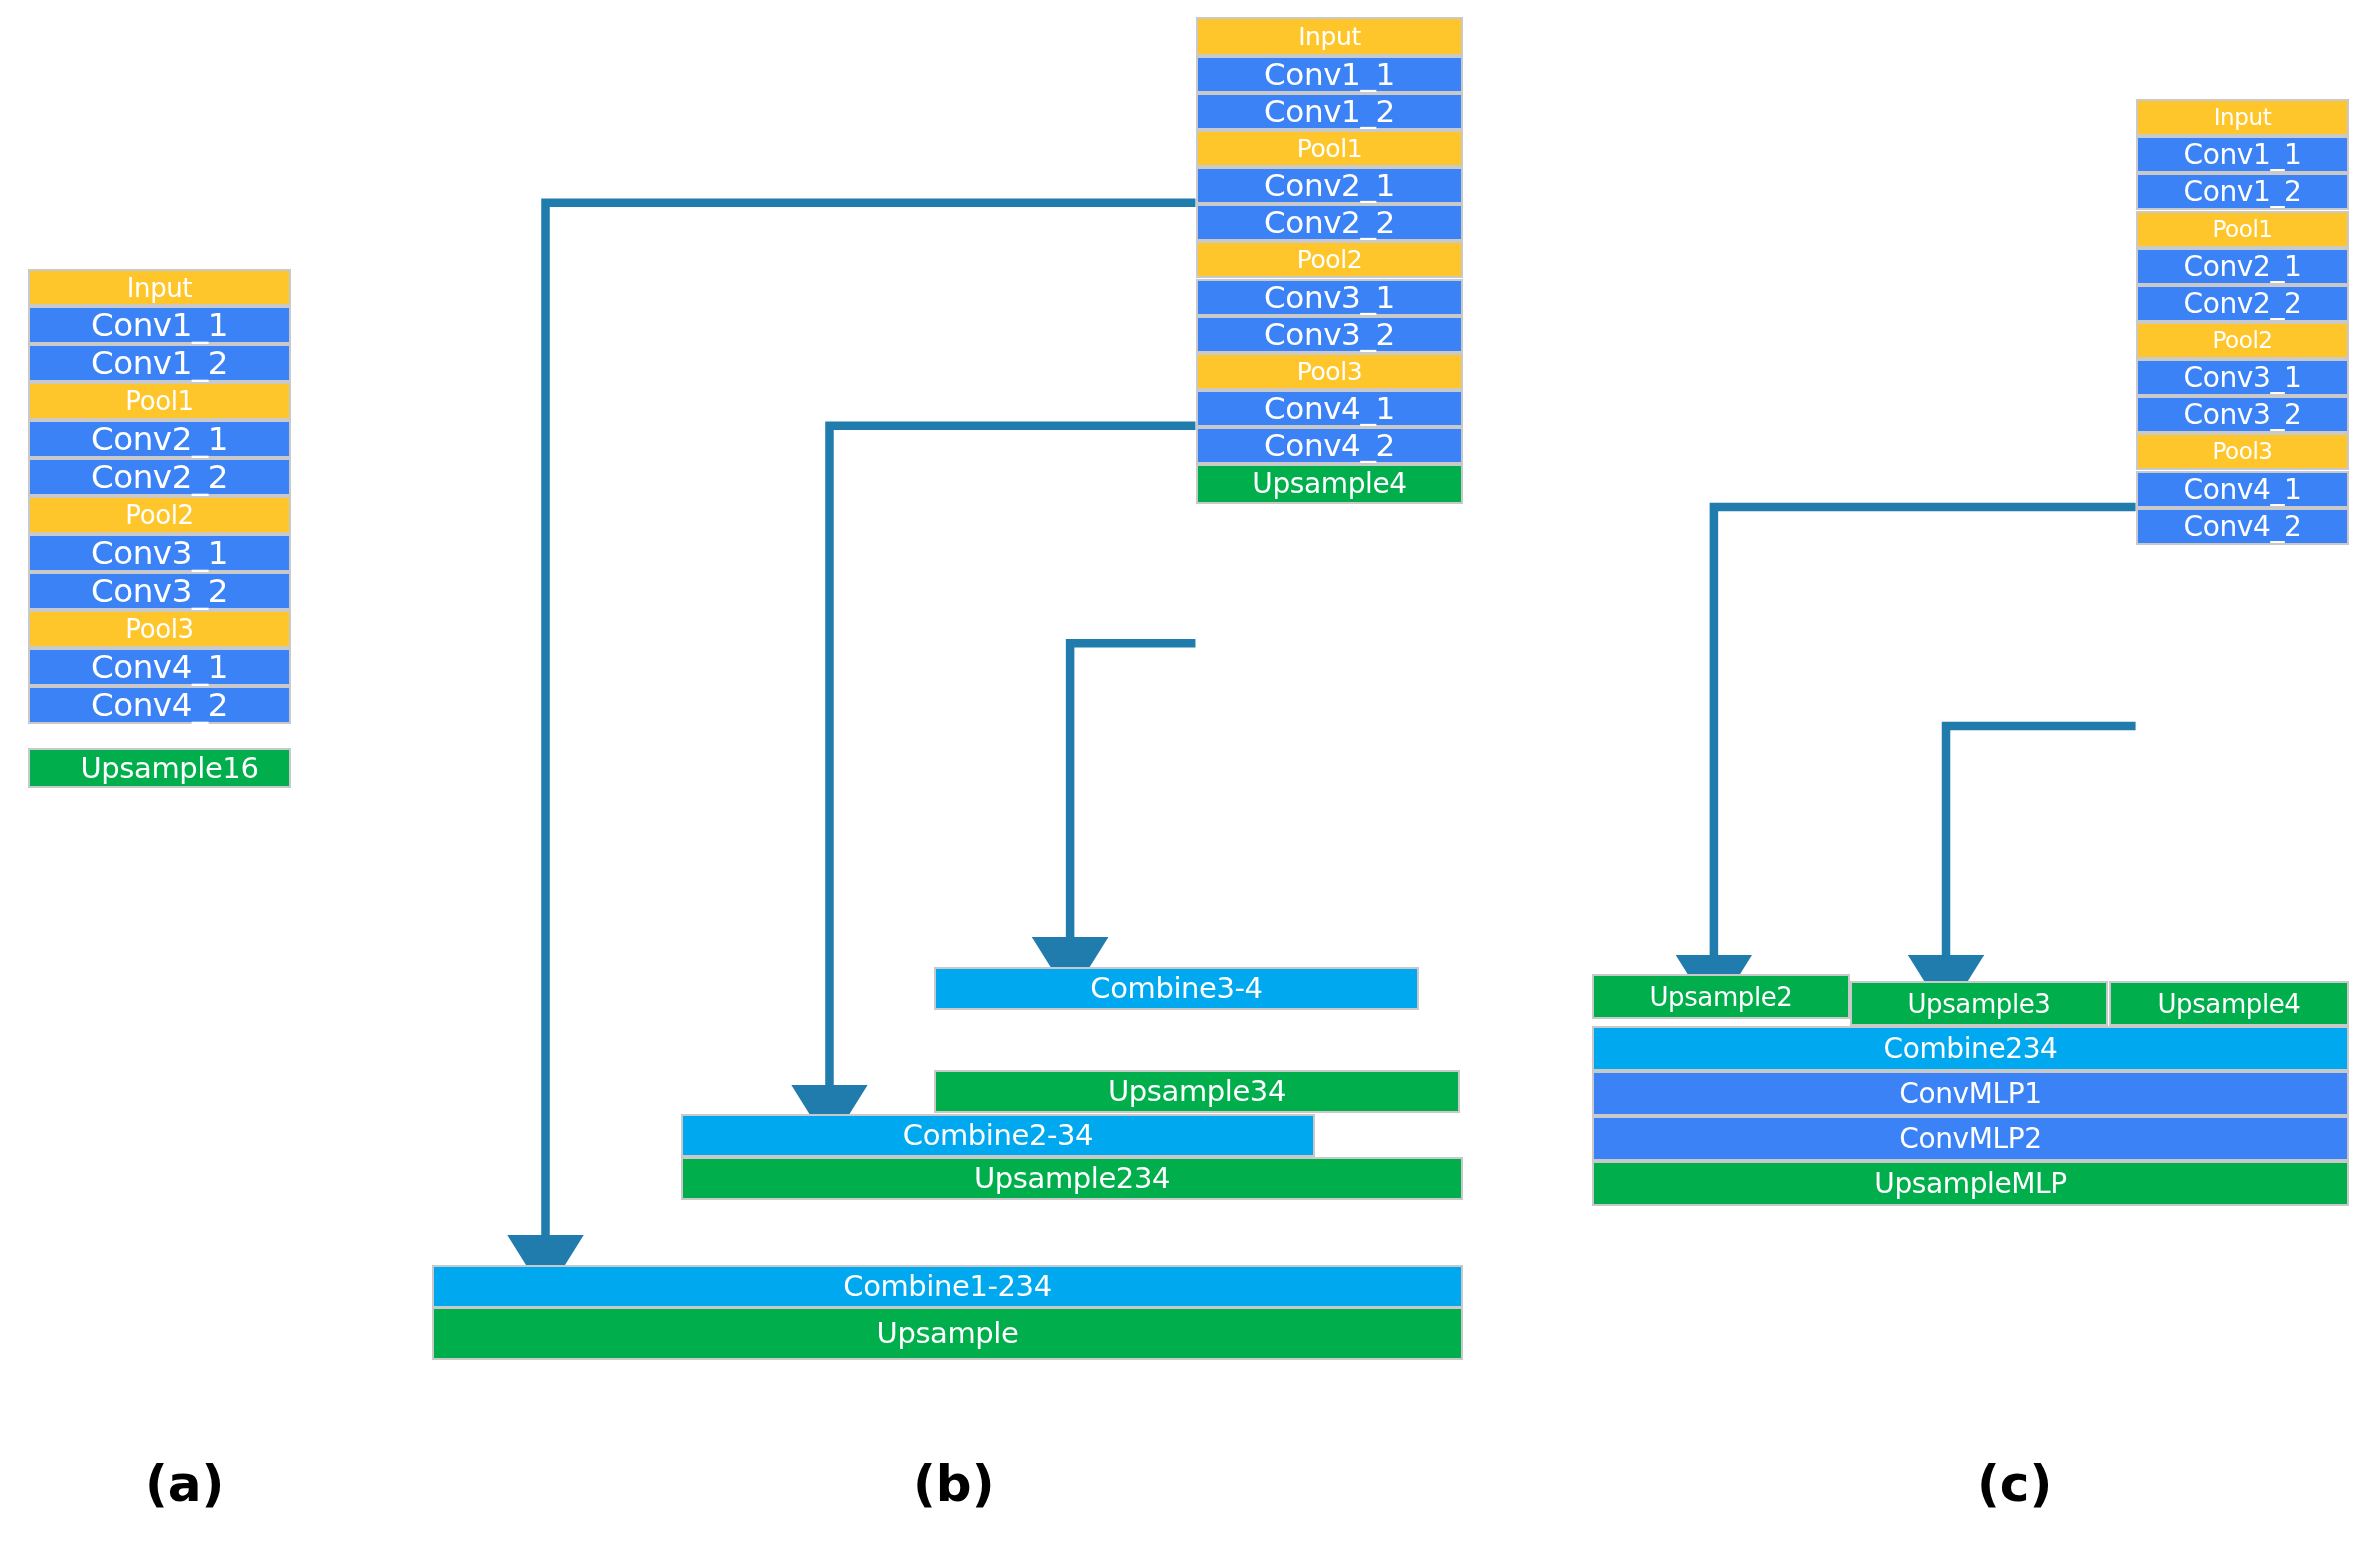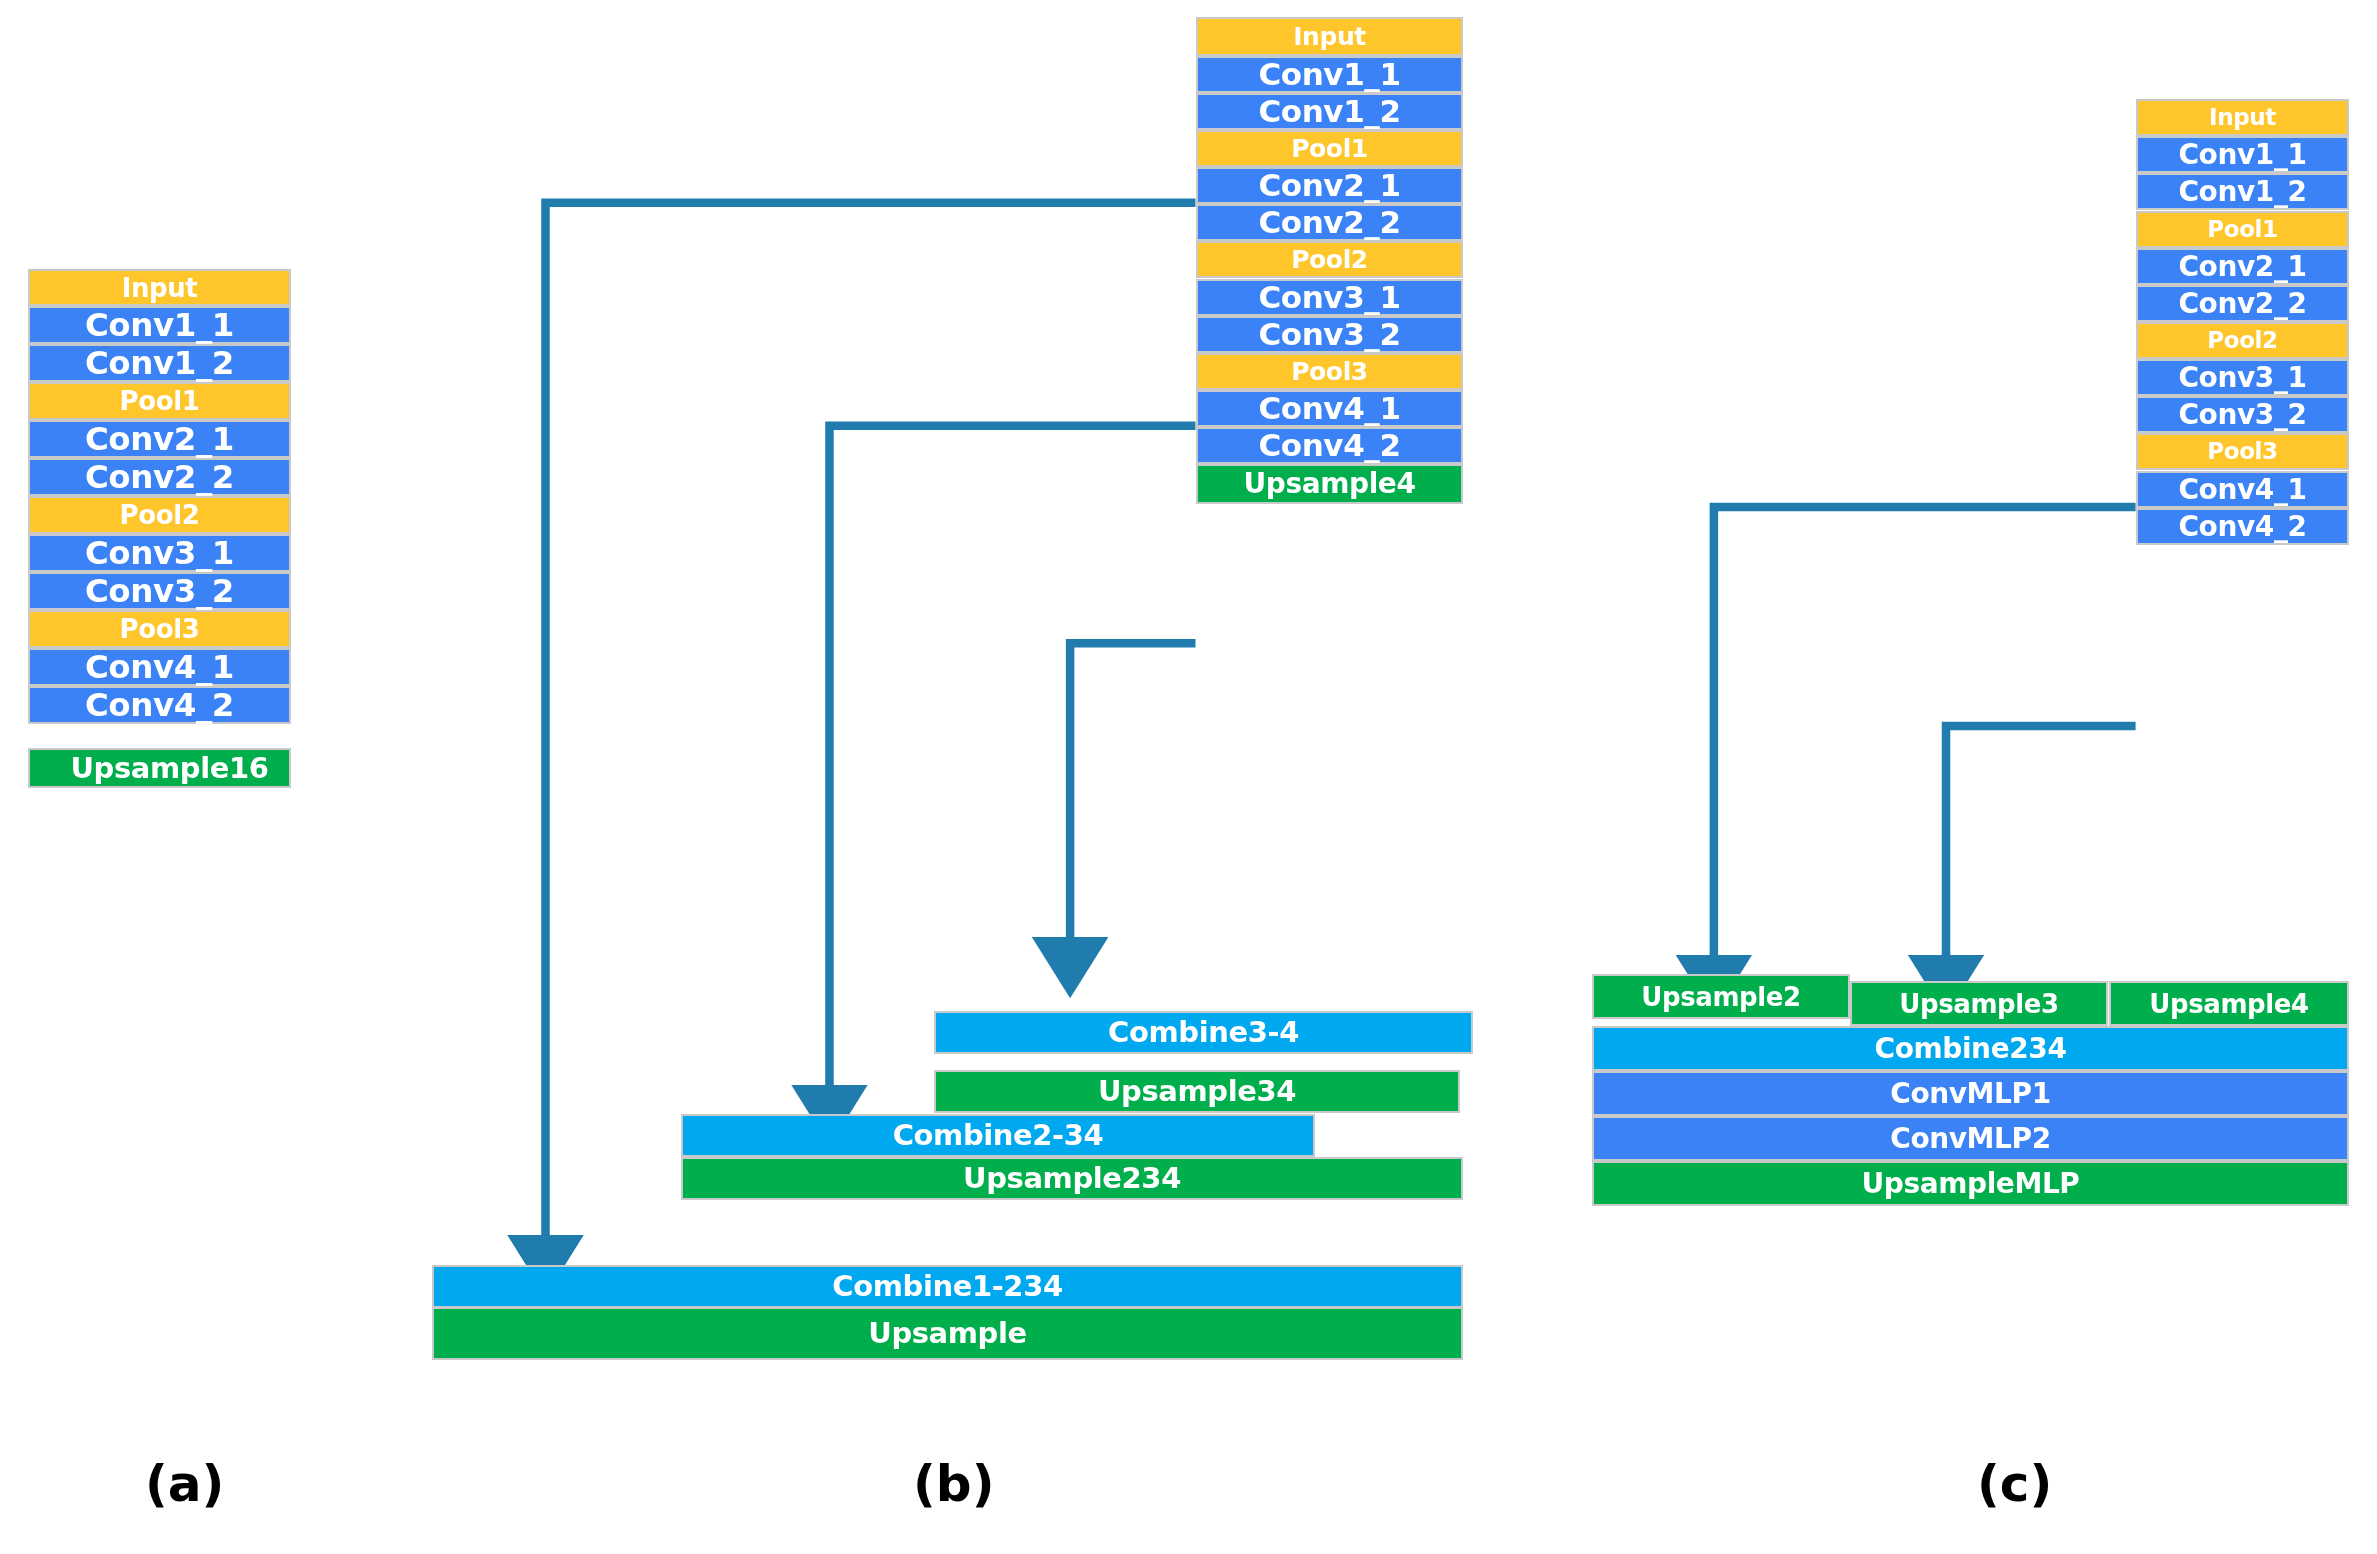--- a/index.html
+++ b/index.html
@@ -25,21 +25,21 @@
   
   .blk {
     position: absolute;
     box-sizing: border-box;
     border: 2.3px solid #c9c9c9;
     display: flex;
     align-items: center;
     justify-content: center;
     color: #ffffff;
     font-family: "DejaVu Sans", sans-serif;
-    font-weight: 700;
+    font-weight: 400;
     letter-spacing: -0.4px;
     white-space: nowrap;
     line-height: 1;
   }
   .t-input   { background: #FFC62B; }
   .t-pool    { background: #FFC62B; }
   .t-conv    { background: #3b82f6; }
   .t-up      { background: #00AF4C; }
   .t-combine { background: #00A8EF; }
 
@@ -111,21 +111,21 @@
     <div class="blk t-conv" style="left:1196px; top:167px;  width:267px; height:37px; font-size:31px;">Conv2_1</div>
     <div class="blk t-conv" style="left:1196px; top:204px;  width:267px; height:37px; font-size:31px;">Conv2_2</div>
     <div class="blk t-pool" style="left:1196px; top:241px;  width:267px; height:37px; font-size:25px;">Pool2</div>
     <div class="blk t-conv" style="left:1196px; top:279px;  width:267px; height:37px; font-size:31px;">Conv3_1</div>
     <div class="blk t-conv" style="left:1196px; top:316px;  width:267px; height:37px; font-size:31px;">Conv3_2</div>
     <div class="blk t-pool" style="left:1196px; top:353px;  width:267px; height:37px; font-size:25px;">Pool3</div>
     <div class="blk t-conv" style="left:1196px; top:390px;  width:267px; height:37px; font-size:31px;">Conv4_1</div>
     <div class="blk t-conv" style="left:1196px; top:427px;  width:267px; height:37px; font-size:31px;">Conv4_2</div>
     <div class="blk t-up" style="left:1196px; top:464px;  width:267px; height:40px; font-size:28px;">Upsample4</div>
 
-    <div class="blk t-combine" style="left:934px; top:967px; width:539px; height:43px; font-size:29px;margin-top:44px;">Combine3-4</div>
+    <div class="blk t-combine" style="left:934px; top:967px; width:485px; height:43px; font-size:29px;">Combine3-4</div>
     <div class="blk t-up" style="left:934px; top:1070px; width:526px; height:43px; font-size:29px;">Upsample34</div>
     <div class="blk t-combine" style="left:681px;  top:1114px; width:634px; height:43px; font-size:29px;">Combine2-34</div>
     <div class="blk t-up" style="left:681px;  top:1157px; width:782px; height:43px; font-size:29px;">Upsample234</div>
     <div class="blk t-combine" style="left:432px;  top:1265px; width:1031px; height:43px; font-size:29px;">Combine1-234</div>
     <div class="blk t-up" style="left:432px;  top:1307px; width:1031px; height:53px; font-size:29px;">Upsample</div>
 
     <div class="panel-label" style="left:913px; top:1459px;">(b)</div>
   </div>
 
   <div>

